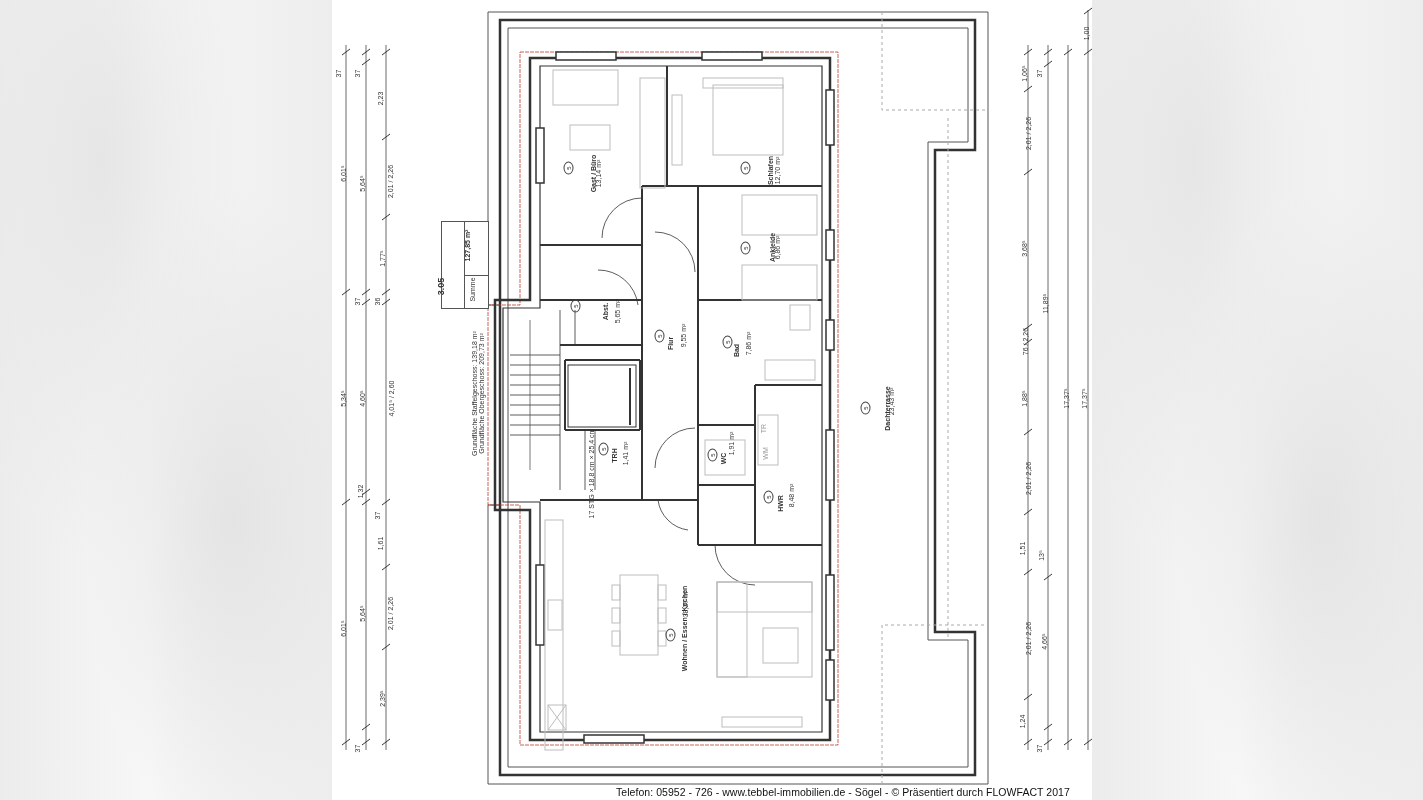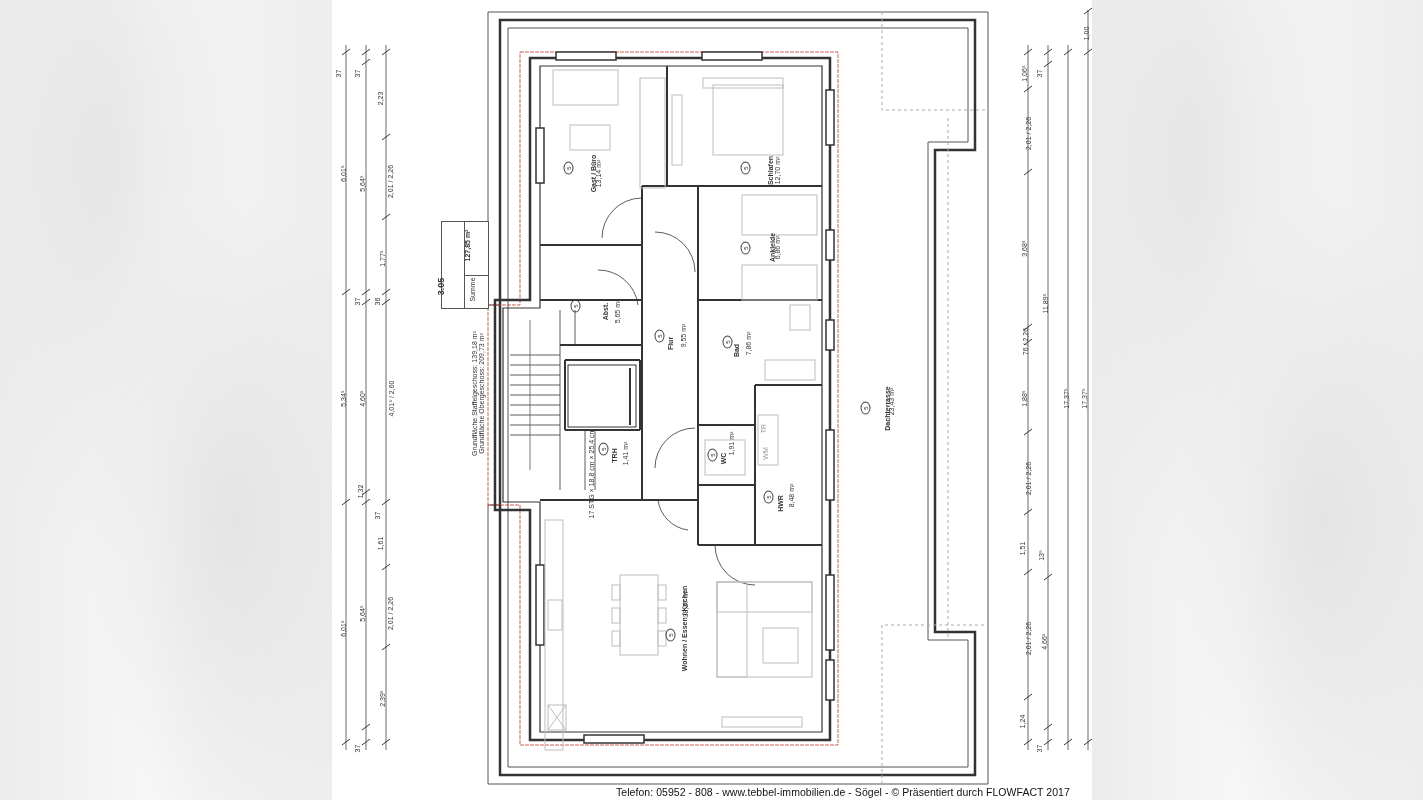--- a/index.html
+++ b/index.html
@@ -294,13 +294,13 @@
     <span class="rot-text" style="left:704px;top:300px;">11,89⁵</span>
     <span class="rot-text" style="left:704px;top:552px;">13⁵</span>
     <span class="rot-text" style="left:704px;top:638px;">4,66⁵</span>
     <span class="rot-text" style="left:704px;top:745px;">37</span>
     <span class="rot-text" style="left:724px;top:395px;">17,37⁵</span>
     <span class="rot-text" style="left:748px;top:30px;">1,00</span>
     <span class="rot-text" style="left:742px;top:395px;">17,37⁵</span>
   </div>
 </div>
 
-<div class="footer" style="left:616px;">Telefon: 05952 - 808  -  www.tebbel-immobilien.de  -  Sögel  -   © Präsentiert durch FLOWFACT 2017</div>
+<div class="footer" style="left:616px;">Telefon: 05952 - 726  -  www.tebbel-immobilien.de  -  Sögel  -   © Präsentiert durch FLOWFACT 2017</div>
 
 </body></html>

